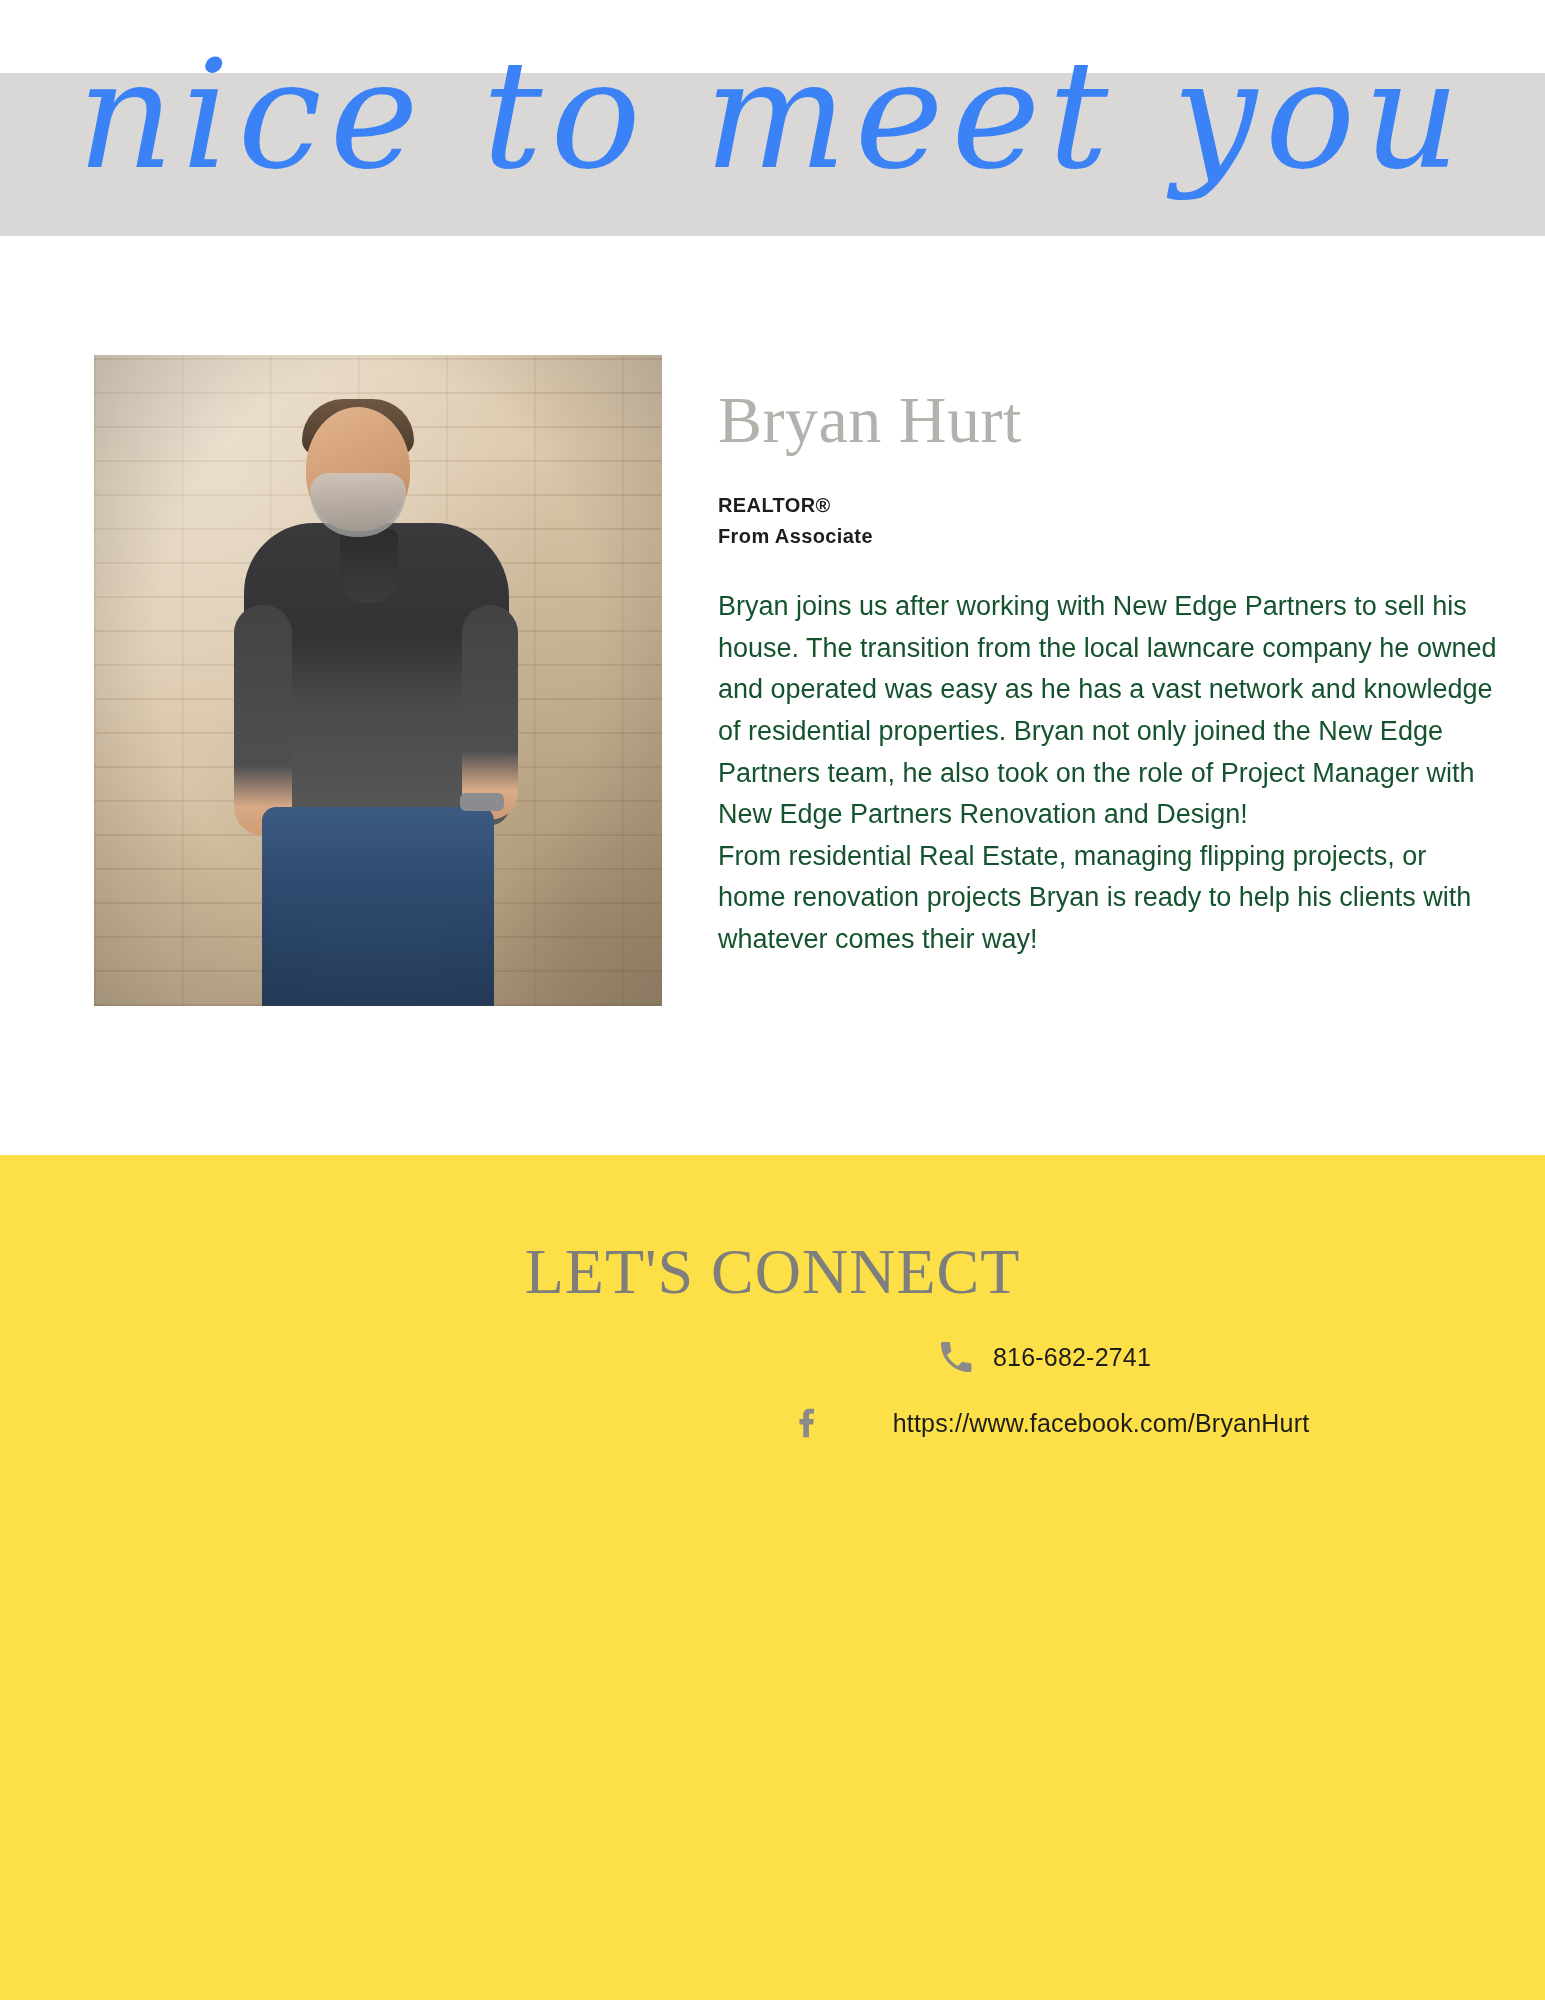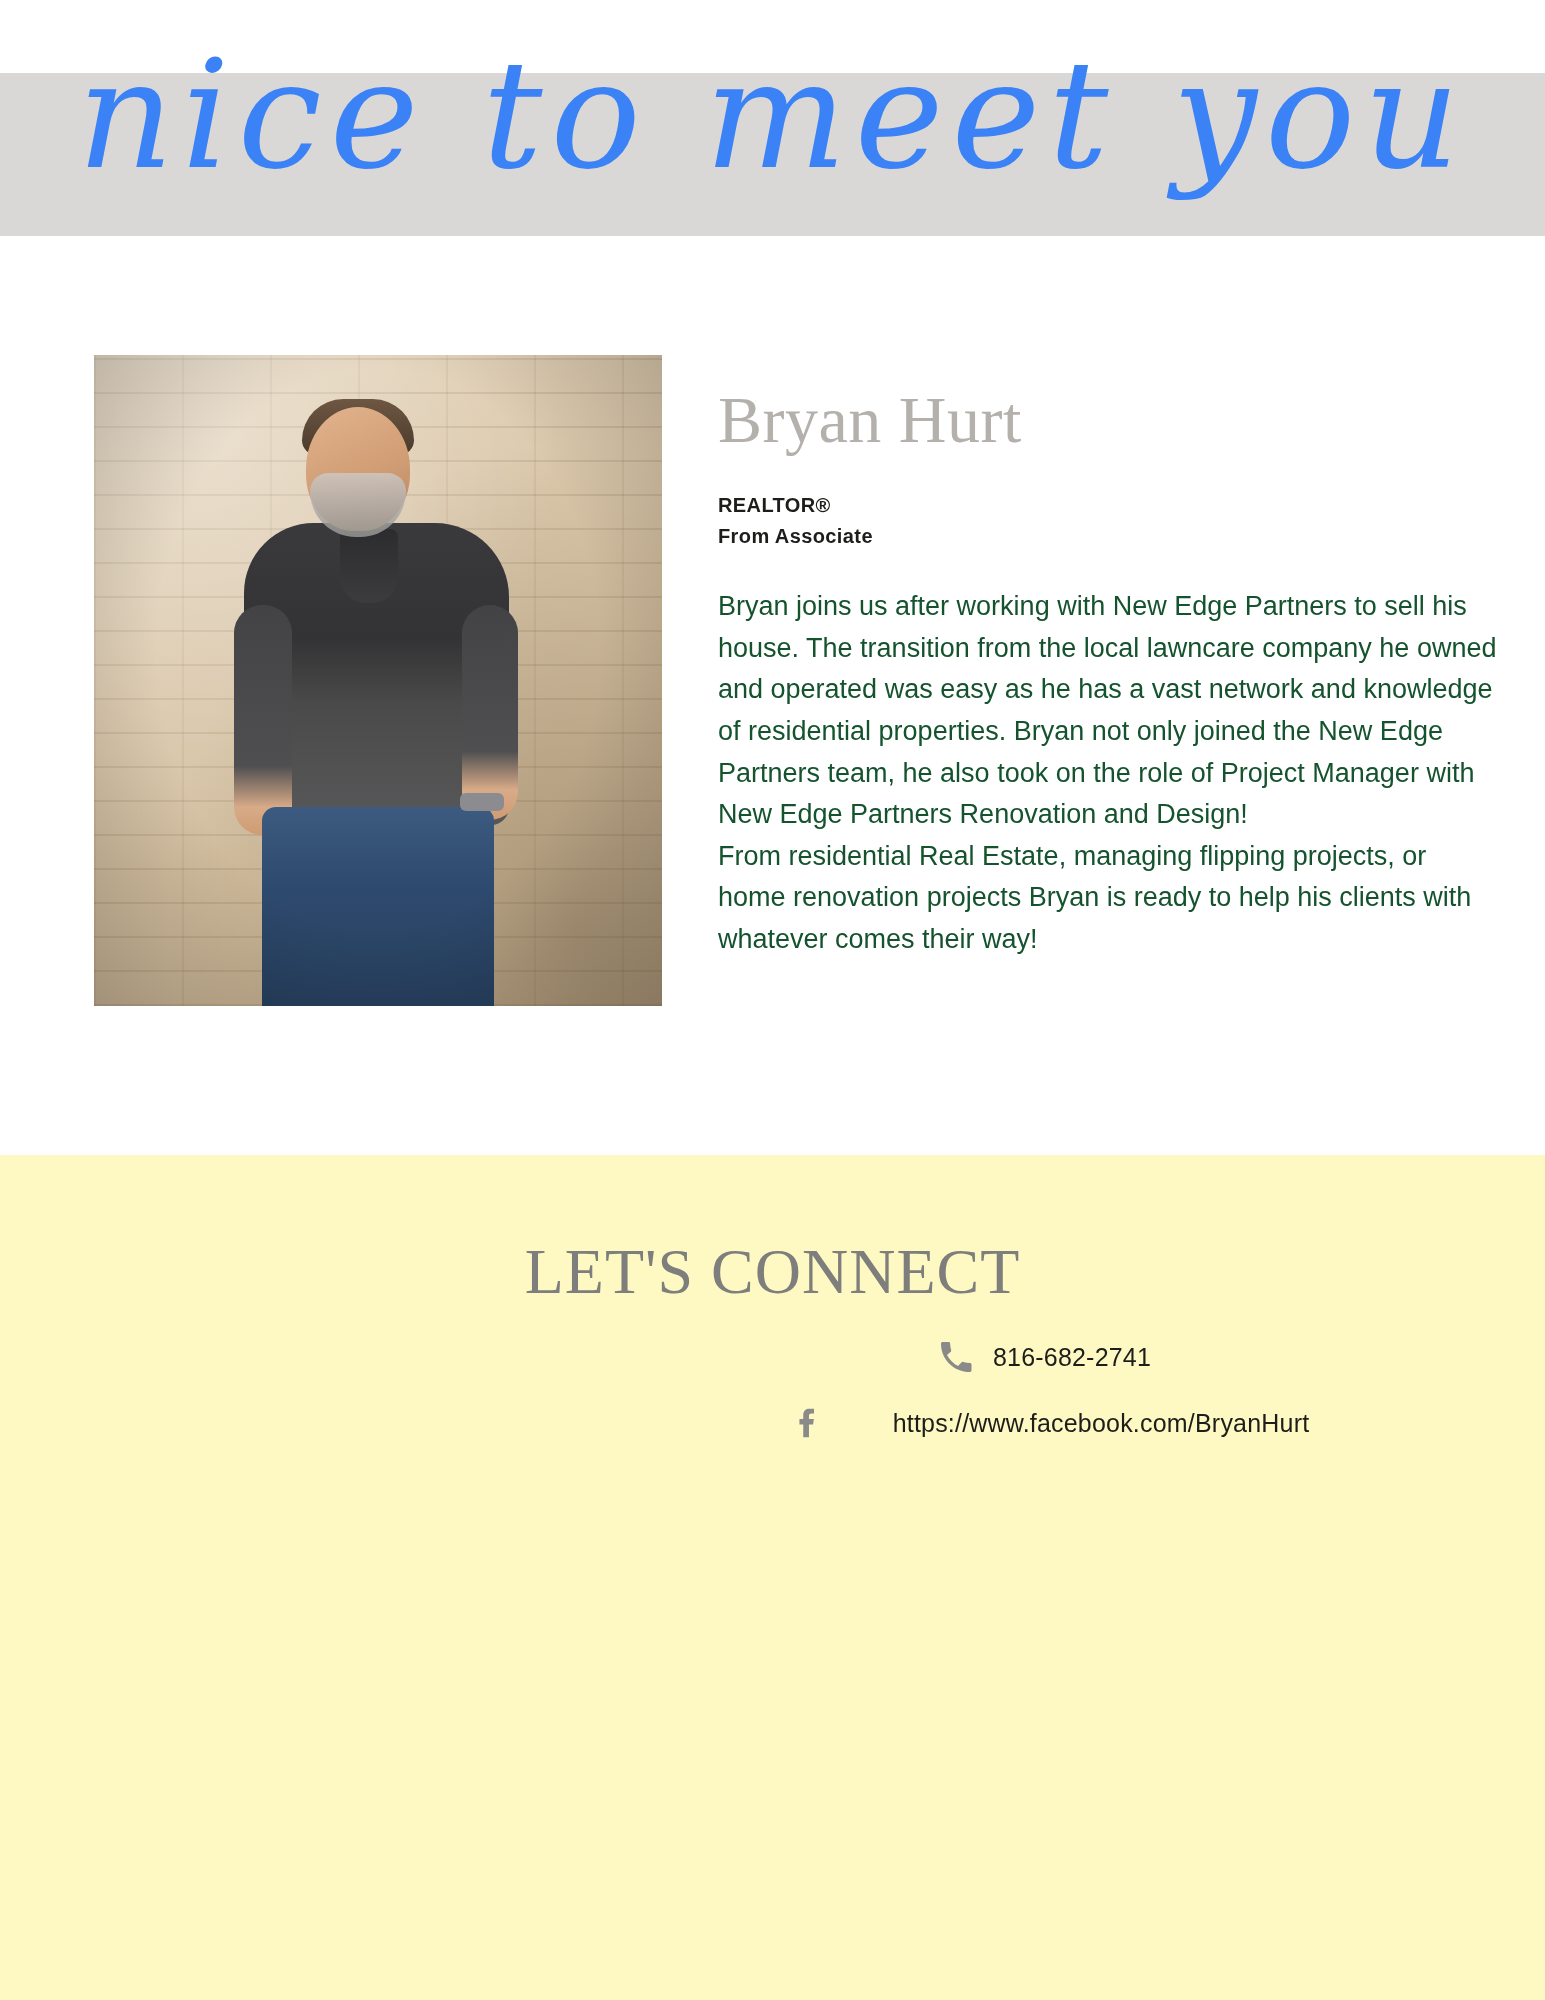--- a/index.html
+++ b/index.html
@@ -208,21 +208,21 @@
     margin-top: 0px;
   }
 
   
   .footer-band {
     position: absolute;
     left: 0;
     top: 1155px;
     width: 1545px;
     height: 845px;
-    background: #fef9c3;
+    background: #fde047;
   }
   .connect-title {
     position: absolute;
     left: 0;
     top: 80px;
     width: 1545px;
     text-align: center;
     font-family: "Liberation Serif", serif;
     font-size: 64px;
     font-weight: 400;

